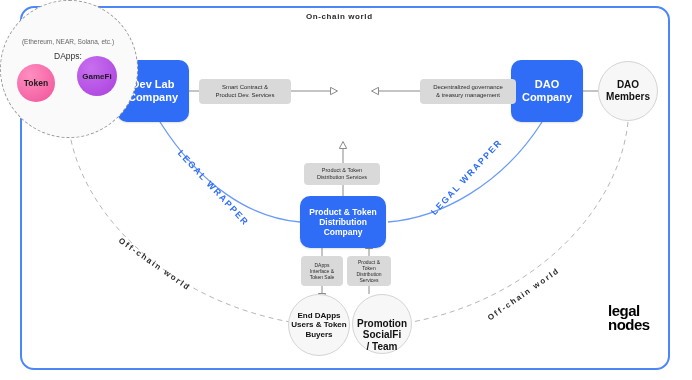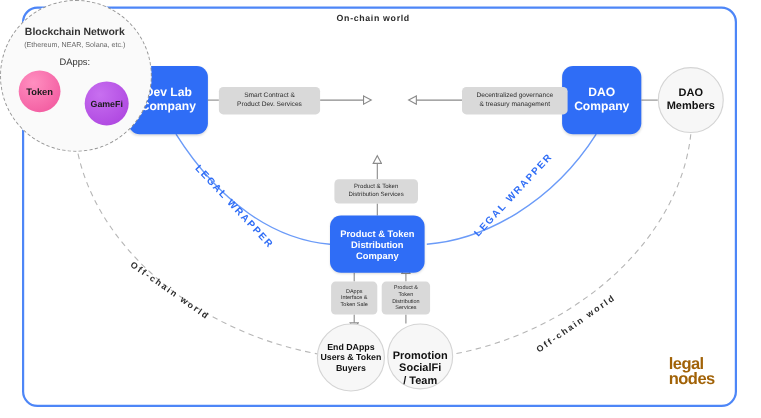--- a/index.html
+++ b/index.html
@@ -45,21 +45,21 @@
           font-size:6.5px;color:#666;}
   .bn-dapps{position:absolute;left:0;top:51px;width:136px;text-align:center;
             font-size:8.5px;font-weight:normal;color:#333;}
 
   .bub{position:absolute;border-radius:50%;display:flex;align-items:center;
        justify-content:center;font-weight:bold;color:#1b1b1b;}
   #b-defi  {left:17px; top:64px;width:38px;height:38px;font-size:8.5px;
             background:radial-gradient(circle at 35% 30%,#ff8fc0,#f0519a);}
   #b-social{left:44px; top:84px;width:38px;height:38px;font-size:7.5px;
             background:linear-gradient(135deg,#f5509d 0%,#b44ee0 100%);}
-  #b-game  {left:77px; top:74px;width:40px;height:40px;font-size:8px;
+  #b-game  {left:77px; top:56px;width:40px;height:40px;font-size:8px;
             background:radial-gradient(circle at 35% 30%,#c86ff0,#a93fdd);}
 
   #lbl-ptd-up   {left:304px;top:163px;width:76px;height:22px;font-size:5.5px;}
   #ptd-company  {left:300px;top:196px;width:86px;height:52px;font-size:8.5px;}
   #lbl-dapps-if {left:301px;top:256px;width:42px;height:30px;font-size:5px;}
   #lbl-ptd-sv   {left:347px;top:256px;width:44px;height:30px;font-size:5px;}
 
   #end-users    {left:288px;top:294px;width:62px;height:62px;font-size:8px;}
   #promo        {left:352px;top:294px;width:60px;height:60px;font-size:10px;align-items:flex-end;}
 
@@ -70,22 +70,22 @@
   #wrap-right{left:429px;top:210px;font-size:9px;color:#2f6df6;
               letter-spacing:1.6px;transform:rotate(-47deg);transform-origin:0 0;}
   #off-left  {left:122px;top:236px;font-size:8px;color:#2b2b2b;
               letter-spacing:1.8px;transform:rotate(35deg);transform-origin:0 0;}
   #off-right {left:486px;top:315px;font-size:8px;color:#2b2b2b;
               letter-spacing:1.8px;transform:rotate(-35deg);transform-origin:0 0;}
   #onchain-label{position:absolute;left:306px;top:12px;font-size:8px;
               font-weight:bold;color:#2b2b2b;letter-spacing:.6px;}
 
   
-  #logo{position:absolute;left:608px;top:324px;width:60px;text-align:left;
-        color:#a16207;font-weight:bold;line-height:.92;font-size:15px;
+  #logo{position:absolute;left:608px;top:304px;width:60px;text-align:left;
+        color:#000000;font-weight:bold;line-height:.92;font-size:15px;
         letter-spacing:-.5px;}
 </style>
 </head>
 <body>
 
 <div id="canvas">
   <div class="frame"></div>
 
   <svg class="layer">
     <defs>
@@ -157,21 +157,20 @@
 
   <div class="node gbox" id="lbl-dao-gov">
     <div>
       <span>Decentralized governance</span><br>
       <span>&amp; treasury management</span>
     </div>
   </div>
 
   <div id="onchain">
     <div class="dashcircle"></div>
-    <div class="bn-title">Blockchain Network</div>
     <div class="bn-sub">(Ethereum, NEAR, Solana, etc.)</div>
     <div class="bn-dapps">DApps:</div>
     <div class="bub" id="b-defi">Token</div>
     <div class="bub" id="b-game">GameFi</div>
   </div>
   <div id="onchain-label">On-chain world</div>
 
   <div class="node gbox" id="lbl-ptd-up">
     <div>
       <span>Product &amp; Token</span><br>

